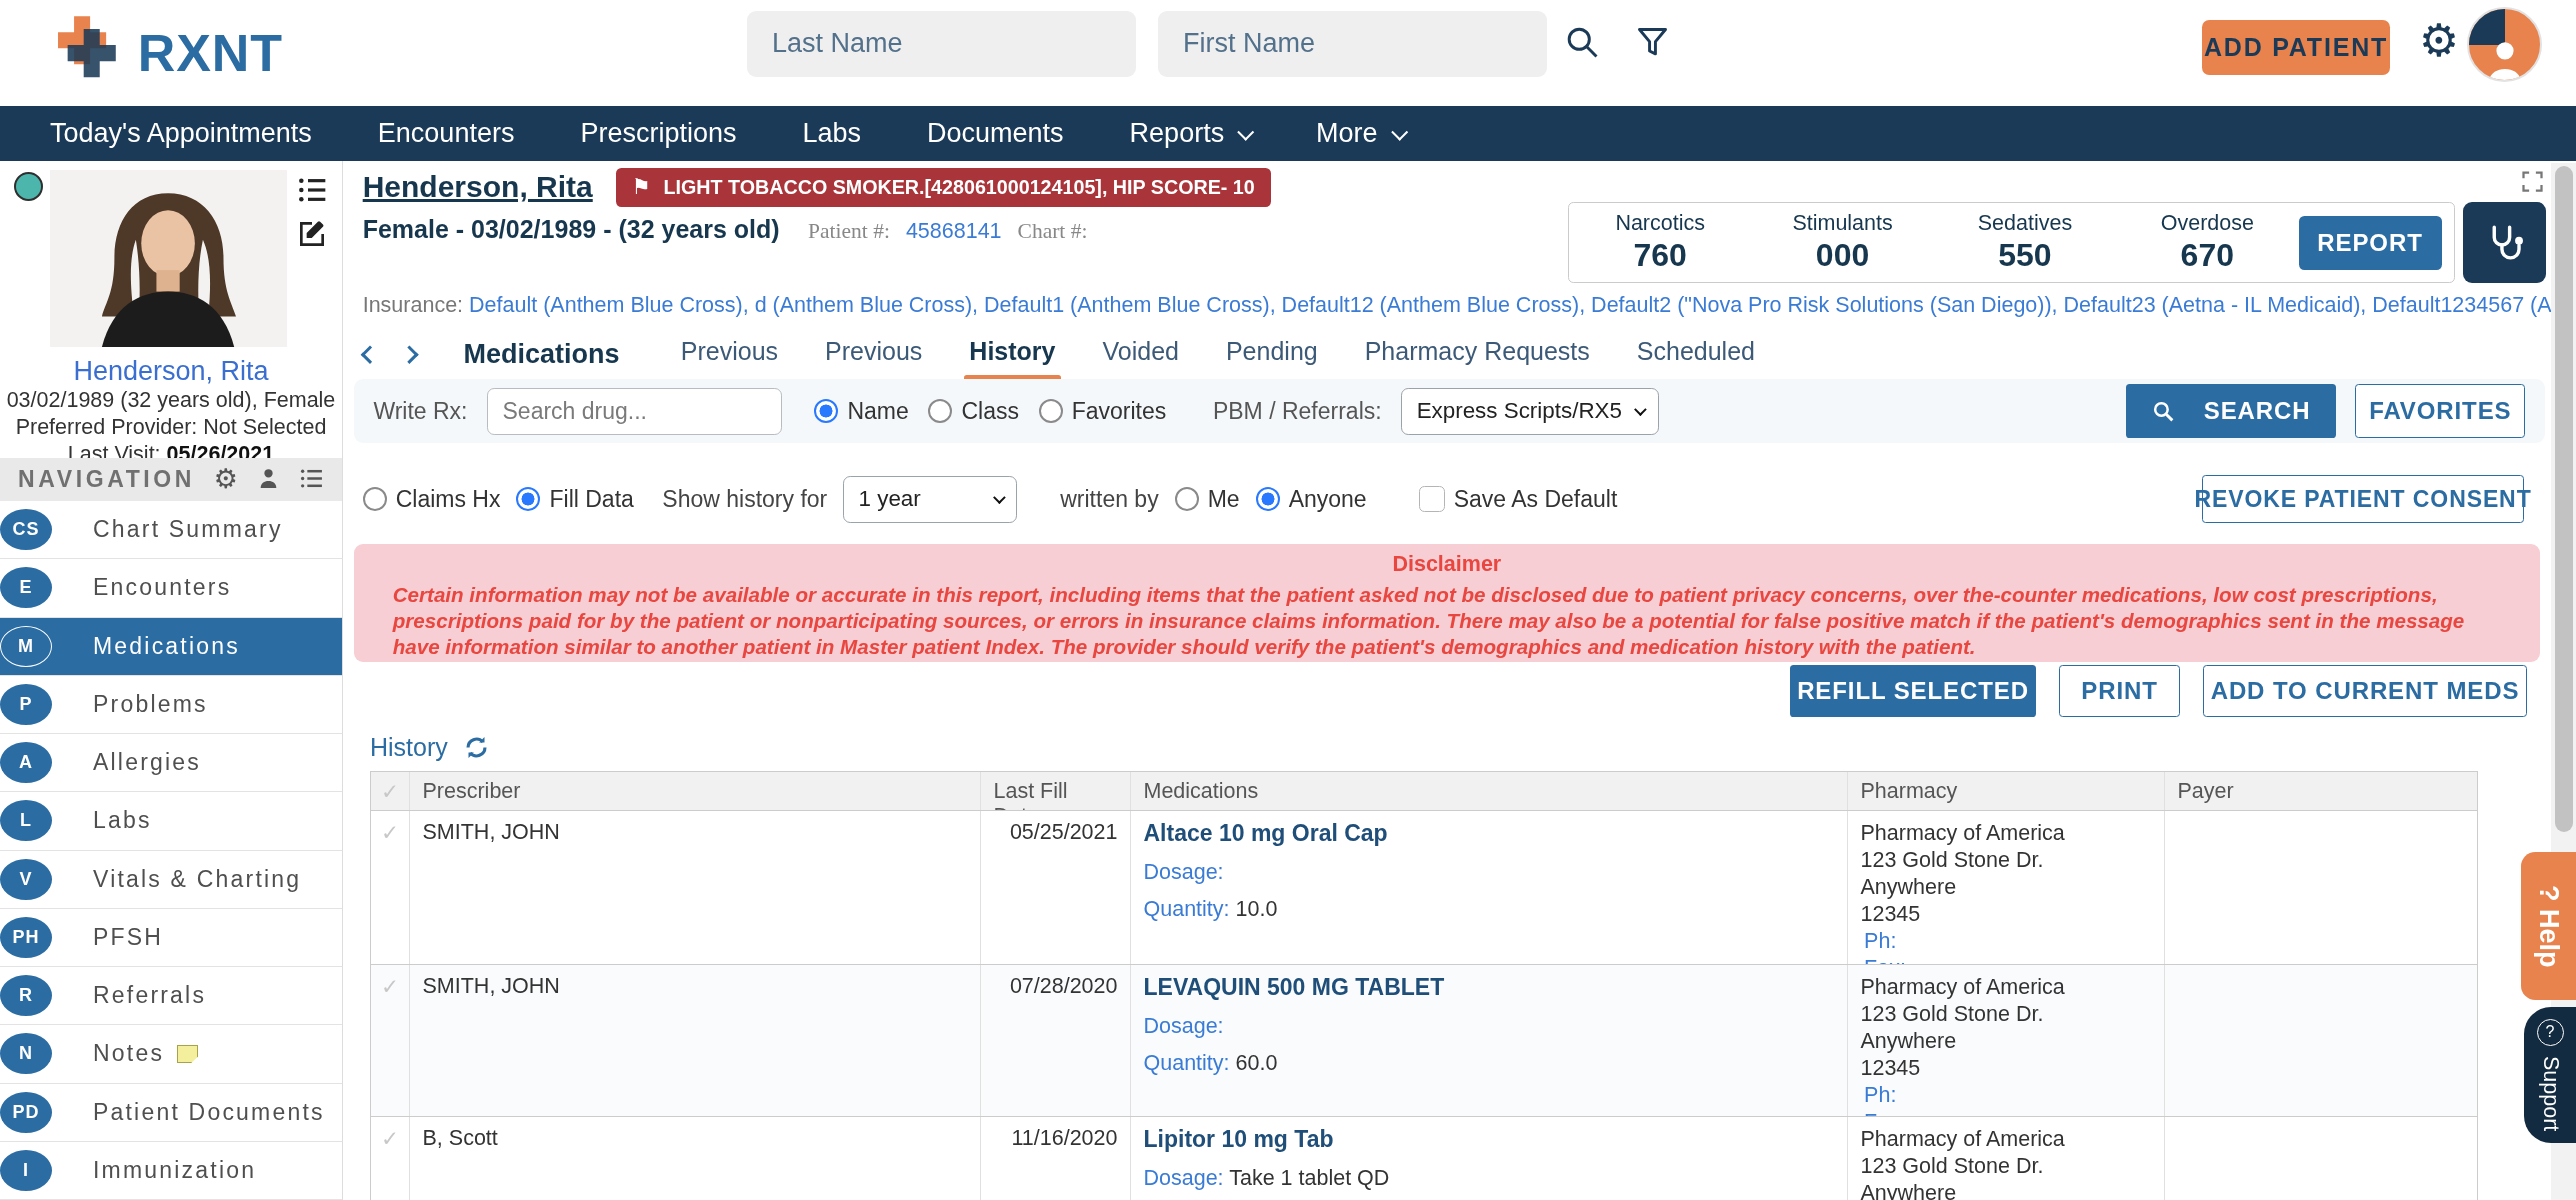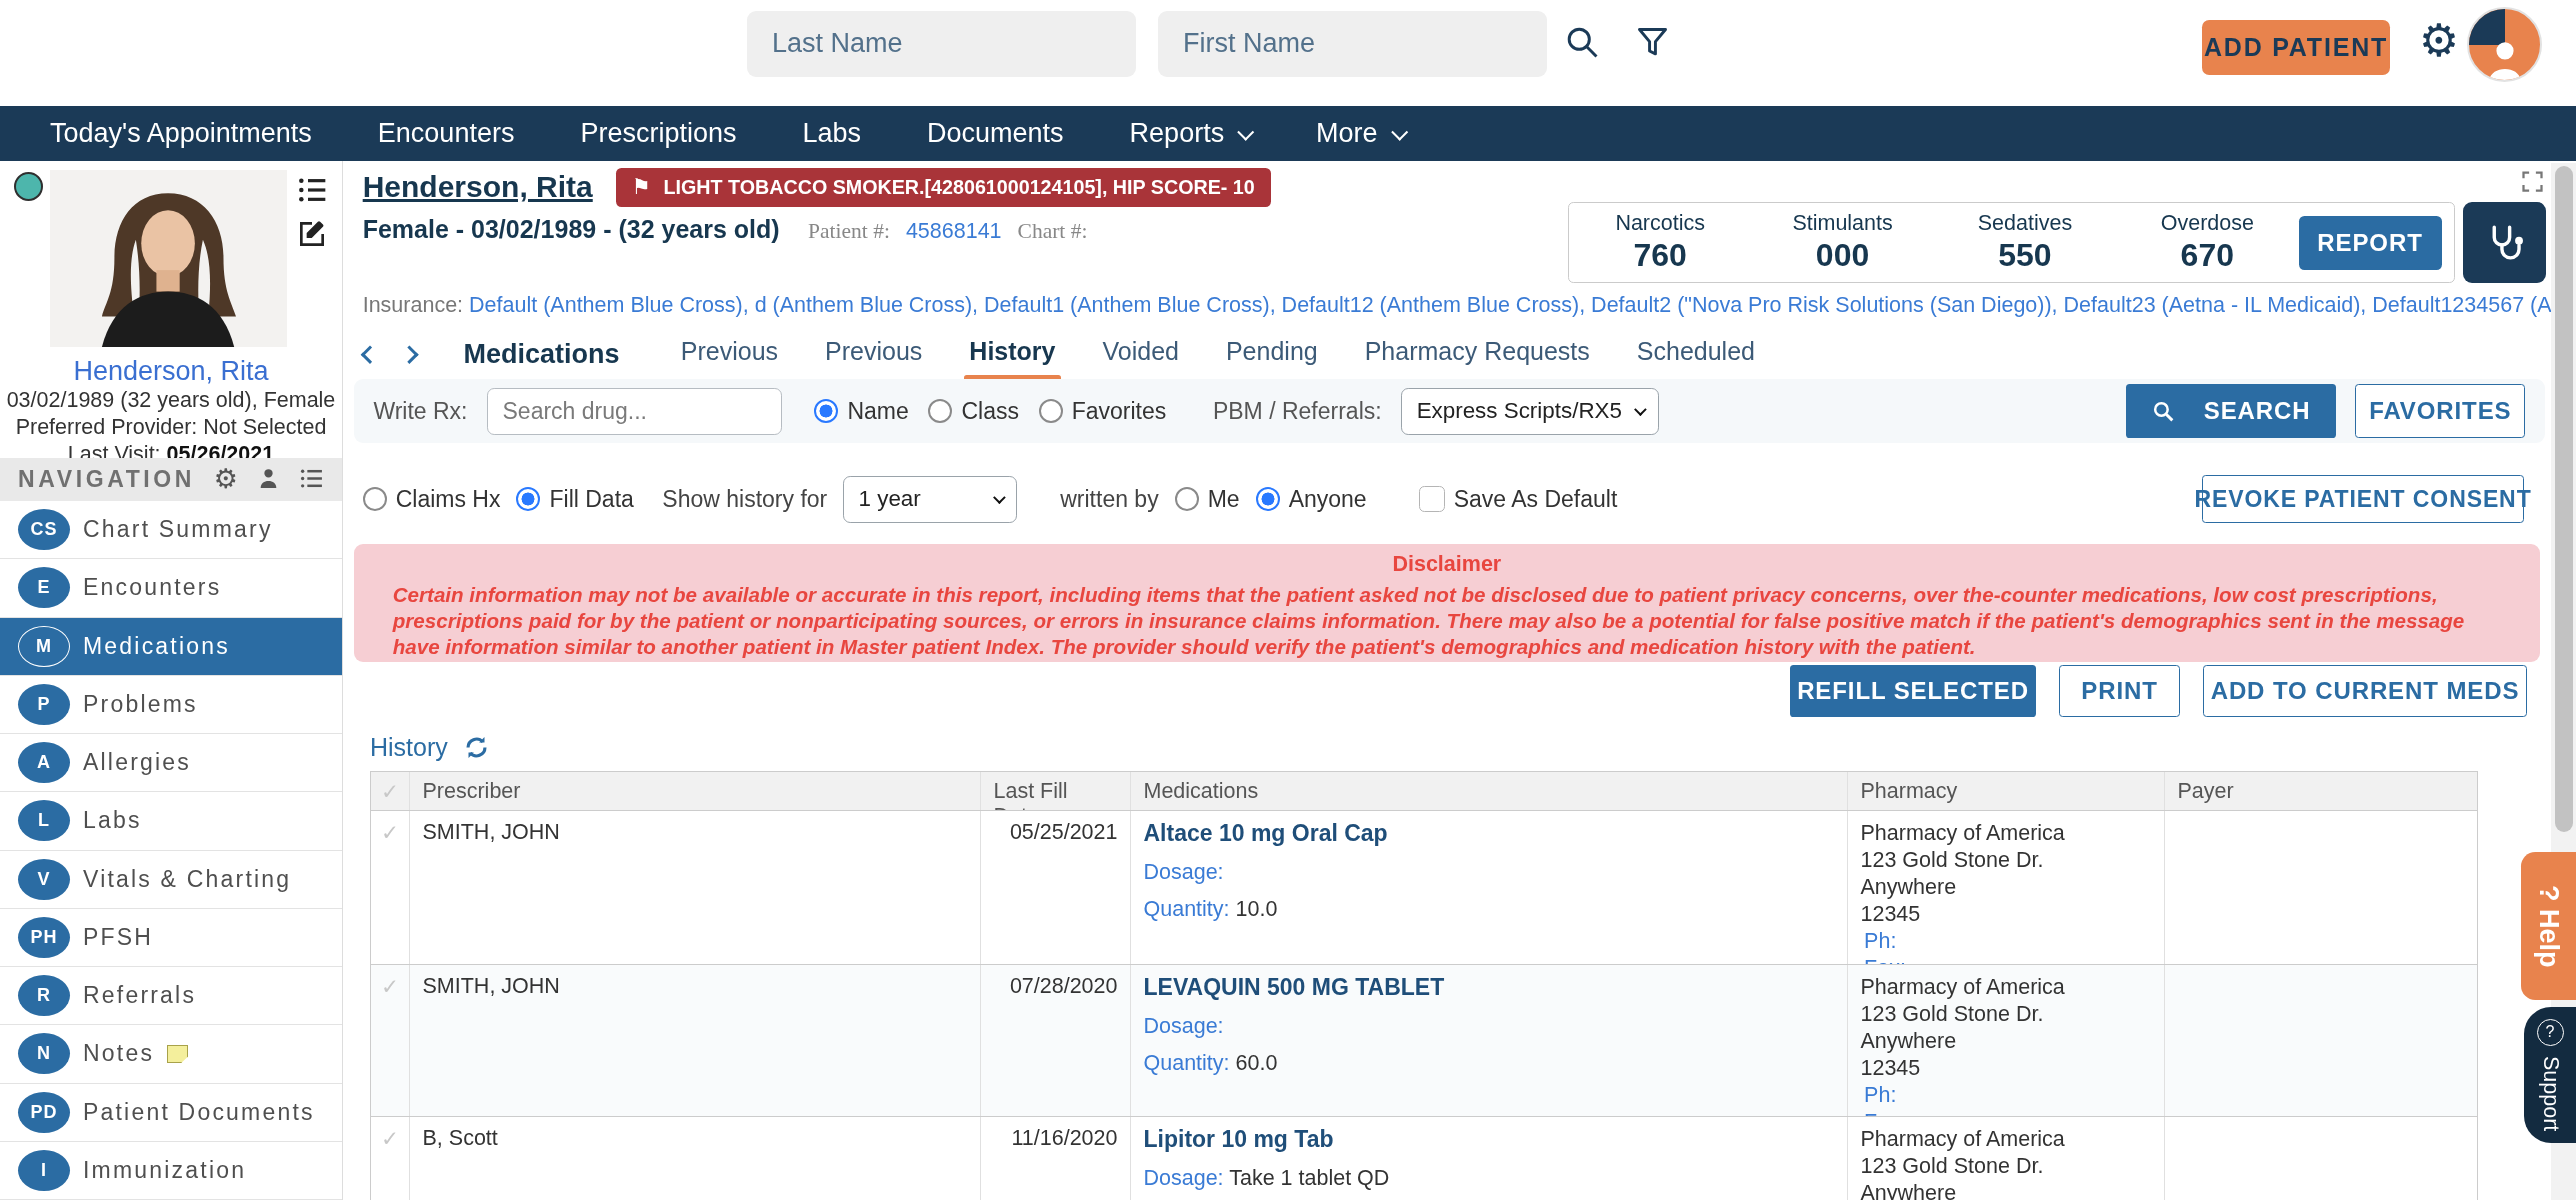--- a/index.html
+++ b/index.html
@@ -38,21 +38,21 @@
   .photo { position:absolute; left:50px; top:9px; width:237px; height:177px; }
   .p-name { position:absolute; top:195px; width:100%; text-align:center; color:#3A6FD1; font-size:27px; }
   .p-line { position:absolute; width:100%; text-align:center; color:#333; font-size:21.5px; }
   .p1 { top:227px; } .p2 { top:254px; } .p3 { top:281px; }
   .p-visit-date { font-weight:bold; text-decoration:underline; color:#111; }
   .nav-header { position:absolute; top:297px; left:0; width:100%; height:43px; background:#E9E9E9; display:flex; align-items:center; padding:0 18px; }
   .nav-header-title { color:#707070; font-weight:bold; font-size:23px; letter-spacing:3.6px; flex:1; }
   .nav-header-icons { display:flex; gap:18px; align-items:center; color:#555; }
   .nav-header-icons .g { font-size:27px; line-height:1; }
   .nav-list { position:absolute; top:340px; left:0; right:0; bottom:0; display:flex; flex-direction:column; }
-  .nav-item { flex:1; display:flex; align-items:center; gap:13px; padding-left:18px; border-bottom:0.9px solid #E3E3E3; background:#fff; cursor:pointer; }
+  .nav-item { flex:1; display:flex; align-items:center; gap:41px; border-bottom:0.9px solid #E3E3E3; background:#fff; cursor:pointer; }
   .nav-badge { width:52px; height:41px; border-radius:50%; background:#2B6CA3; color:#fff; font-size:18px; font-weight:bold; display:flex; align-items:center; justify-content:center; letter-spacing:0.9px; flex:none; }
   .nav-label { color:#4F4F4F; font-size:23px; letter-spacing:2.2px; display:flex; align-items:center; gap:12.5px; }
   .nav-item.selected { background:#2B6CA3; }
   .nav-item.selected .nav-badge { background:transparent; border:1.8px solid #fff; }
   .nav-item.selected .nav-label { color:#fff; }
   .sticky-note { display:inline-block; width:21.5px; height:18px; background:#F4EF9C; border:0.9px solid #A8A24A; clip-path:polygon(0 0,100% 0,100% 65%,68% 100%,0 100%); }
 
   
   .main { position:absolute; left:343px; top:161px; right:0; bottom:0; background:#fff; overflow:hidden; }
   .ph-name-row { position:absolute; left:19.7px; top:7.2px; display:flex; align-items:center; gap:23px; white-space:nowrap; }
@@ -136,20 +136,29 @@
   .help-tab { position:absolute; left:2521px; top:852px; width:55px; height:148px; background:#E8834D; border-radius:14.3px 0 0 14.3px; color:#fff; writing-mode:vertical-rl; display:flex; align-items:center; justify-content:center; gap:9px; font-size:27px; font-weight:bold; cursor:pointer; }
   .support-pill { position:absolute; left:2524px; top:1007px; width:52px; height:136px; background:#132B40; border-radius:27px 0 0 27px; color:#fff; writing-mode:vertical-rl; display:flex; align-items:center; justify-content:center; gap:10.7px; font-size:21.5px; cursor:pointer; }
   .support-q { width:27px; height:27px; border:1.8px solid #fff; border-radius:50%; display:flex; align-items:center; justify-content:center; font-size:16px; writing-mode:horizontal-tb; }
 </style>
 </head>
 <body>
 
 <div id="app">
 
   <div class="top-header">
+    <div class="logo">
+      <span>
+        <svg width="77" height="77" viewBox="0 0 48 48">
+          <path d="M15 2h10v10h10v10H25v10H15V22H5V12h10z" fill="#E8834D"></path>
+          <path d="M21 10h10v10h10v10H31v10H21V30H11V20h10z" fill="#1B3A57" fill-opacity="0.88"></path>
+        </svg>
+      </span>
+      <span class="logo-text">RXNT</span>
+    </div>
     <input id="ln-input" class="hdr-input" placeholder="Last Name" style="">
     <input id="fn-input" class="hdr-input" placeholder="First Name" style="">
     <span class="hdr-icon" style="left:1563px">
       <svg width="39" height="39" viewBox="0 0 24 24">
           <circle cx="10" cy="10" r="6.2" fill="none" stroke="currentColor" stroke-width="1.8"></circle>
           <line x1="14.8" y1="14.8" x2="20.6" y2="20.6" stroke="currentColor" stroke-width="1.8"></line>
         </svg>
     </span>
     <span class="hdr-icon" style="left:1633px">
       <svg width="39" height="39" viewBox="0 0 24 24">

